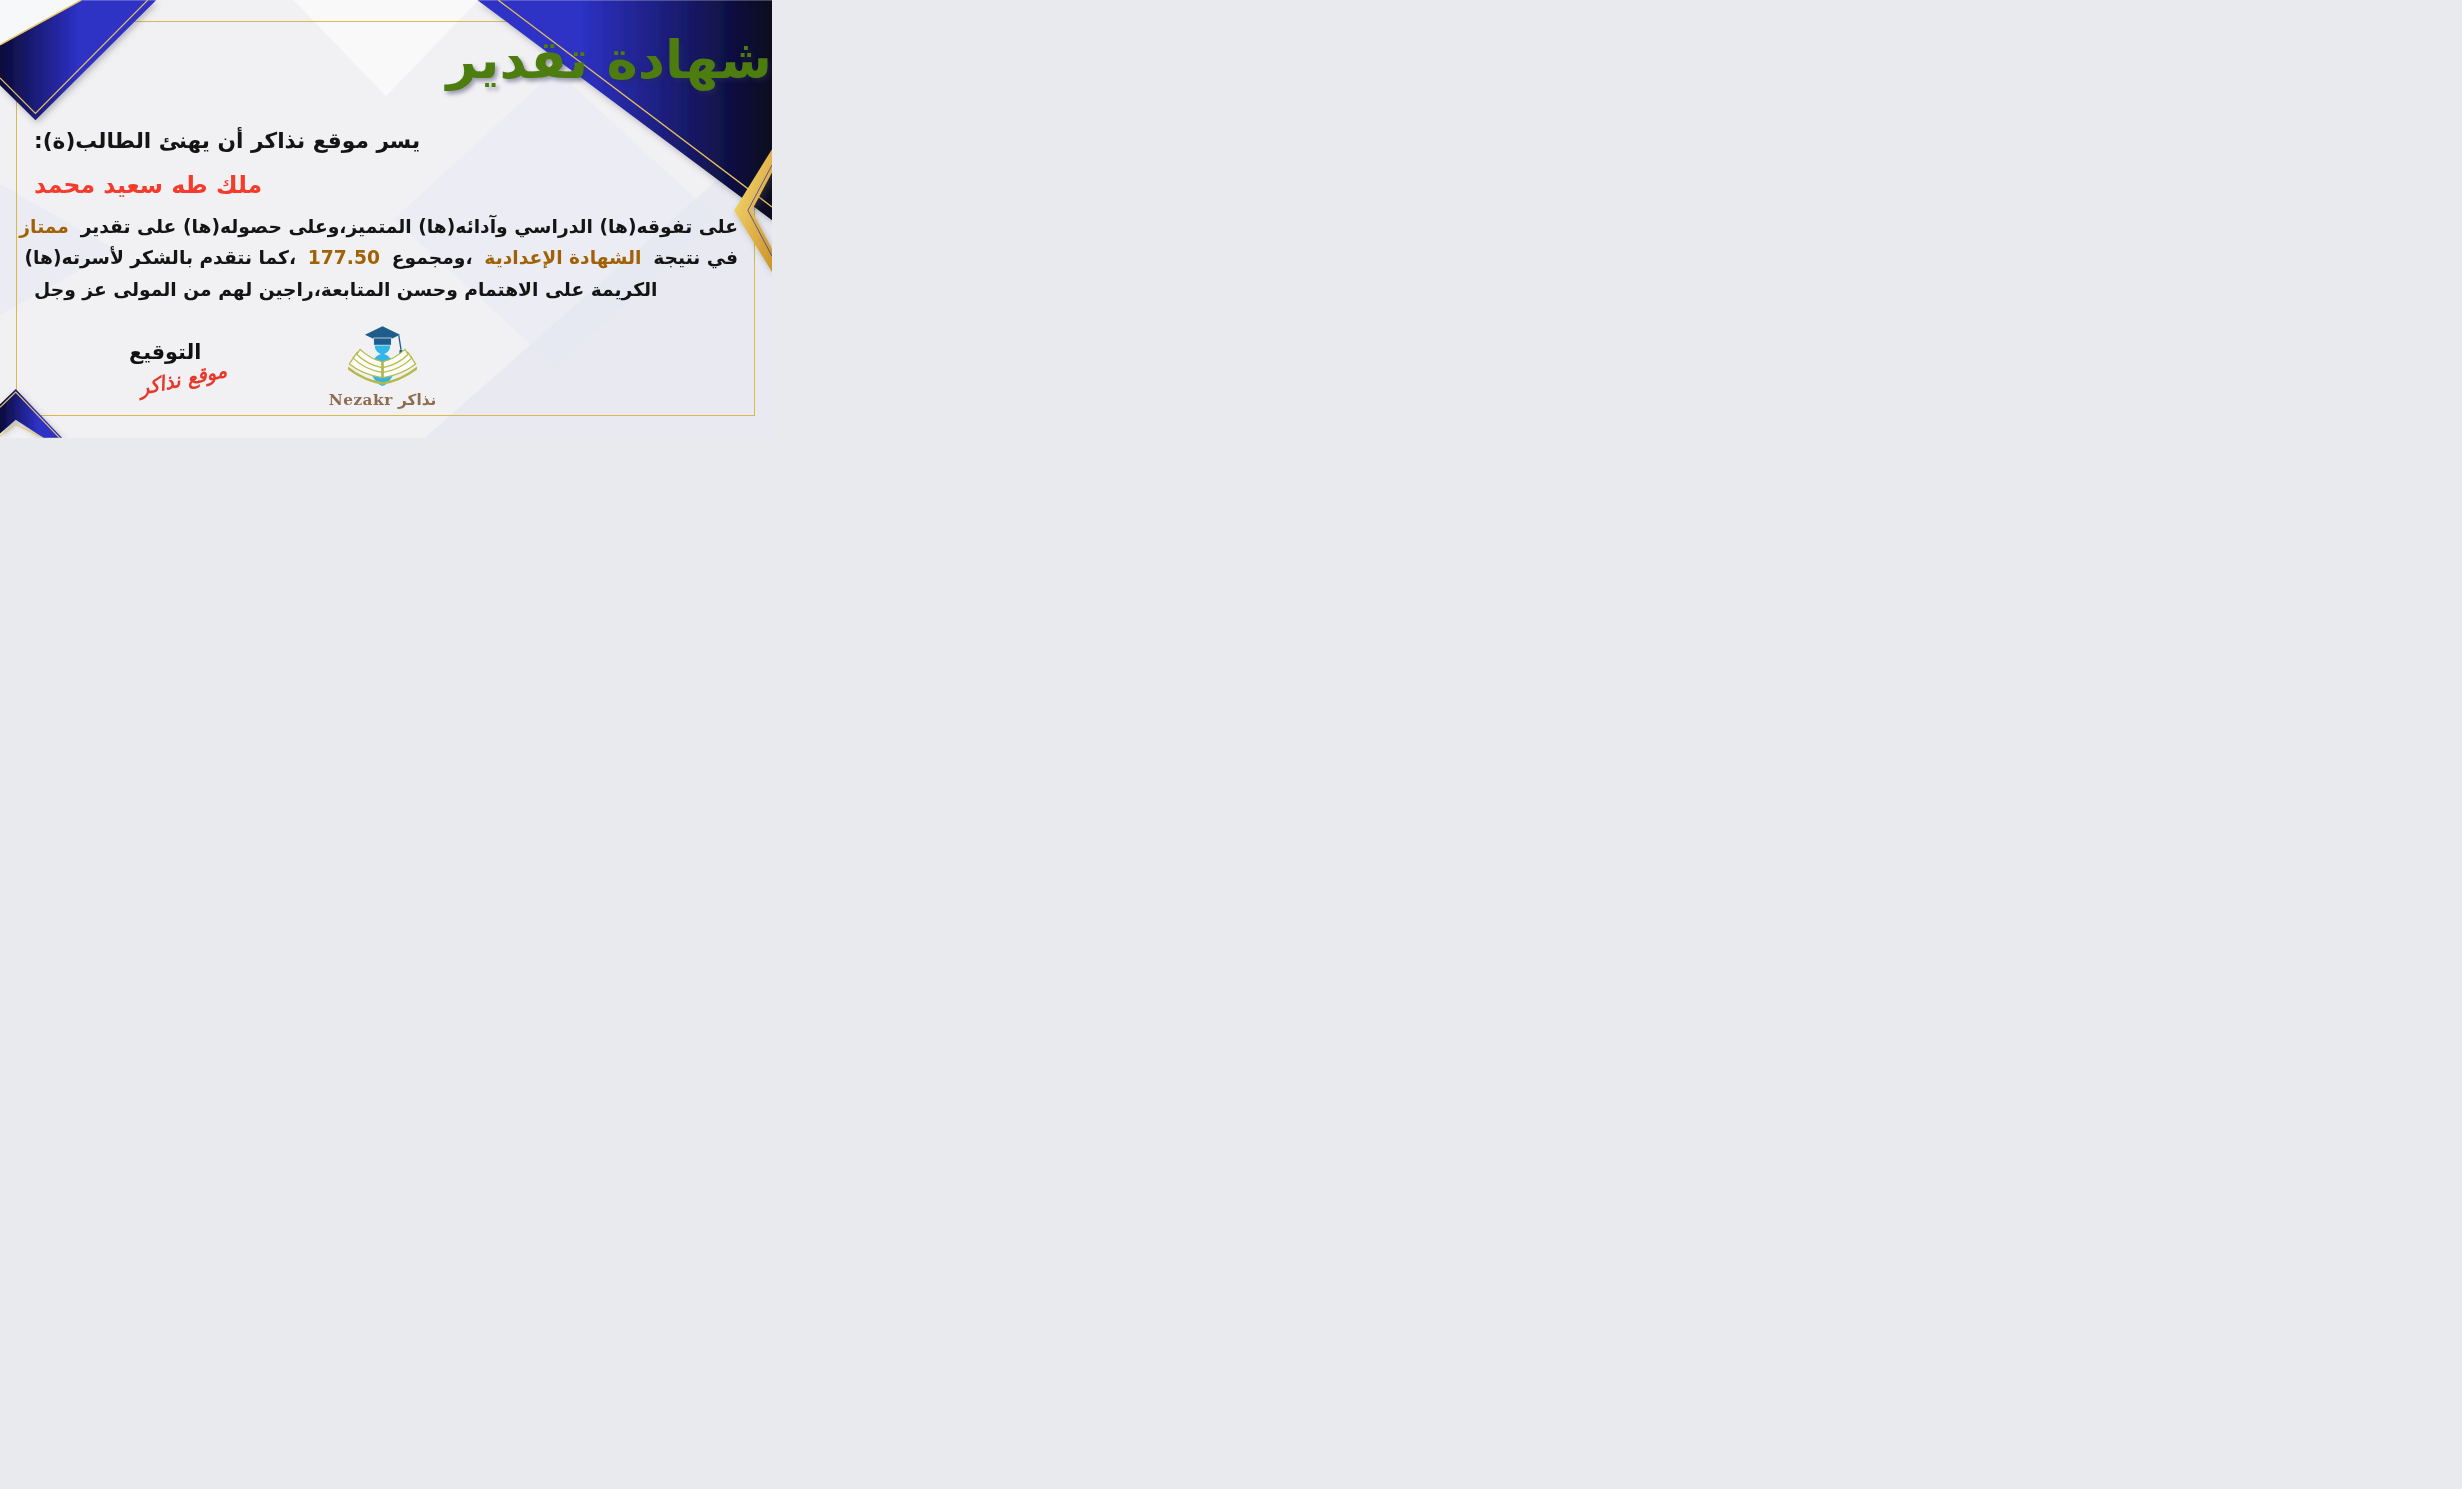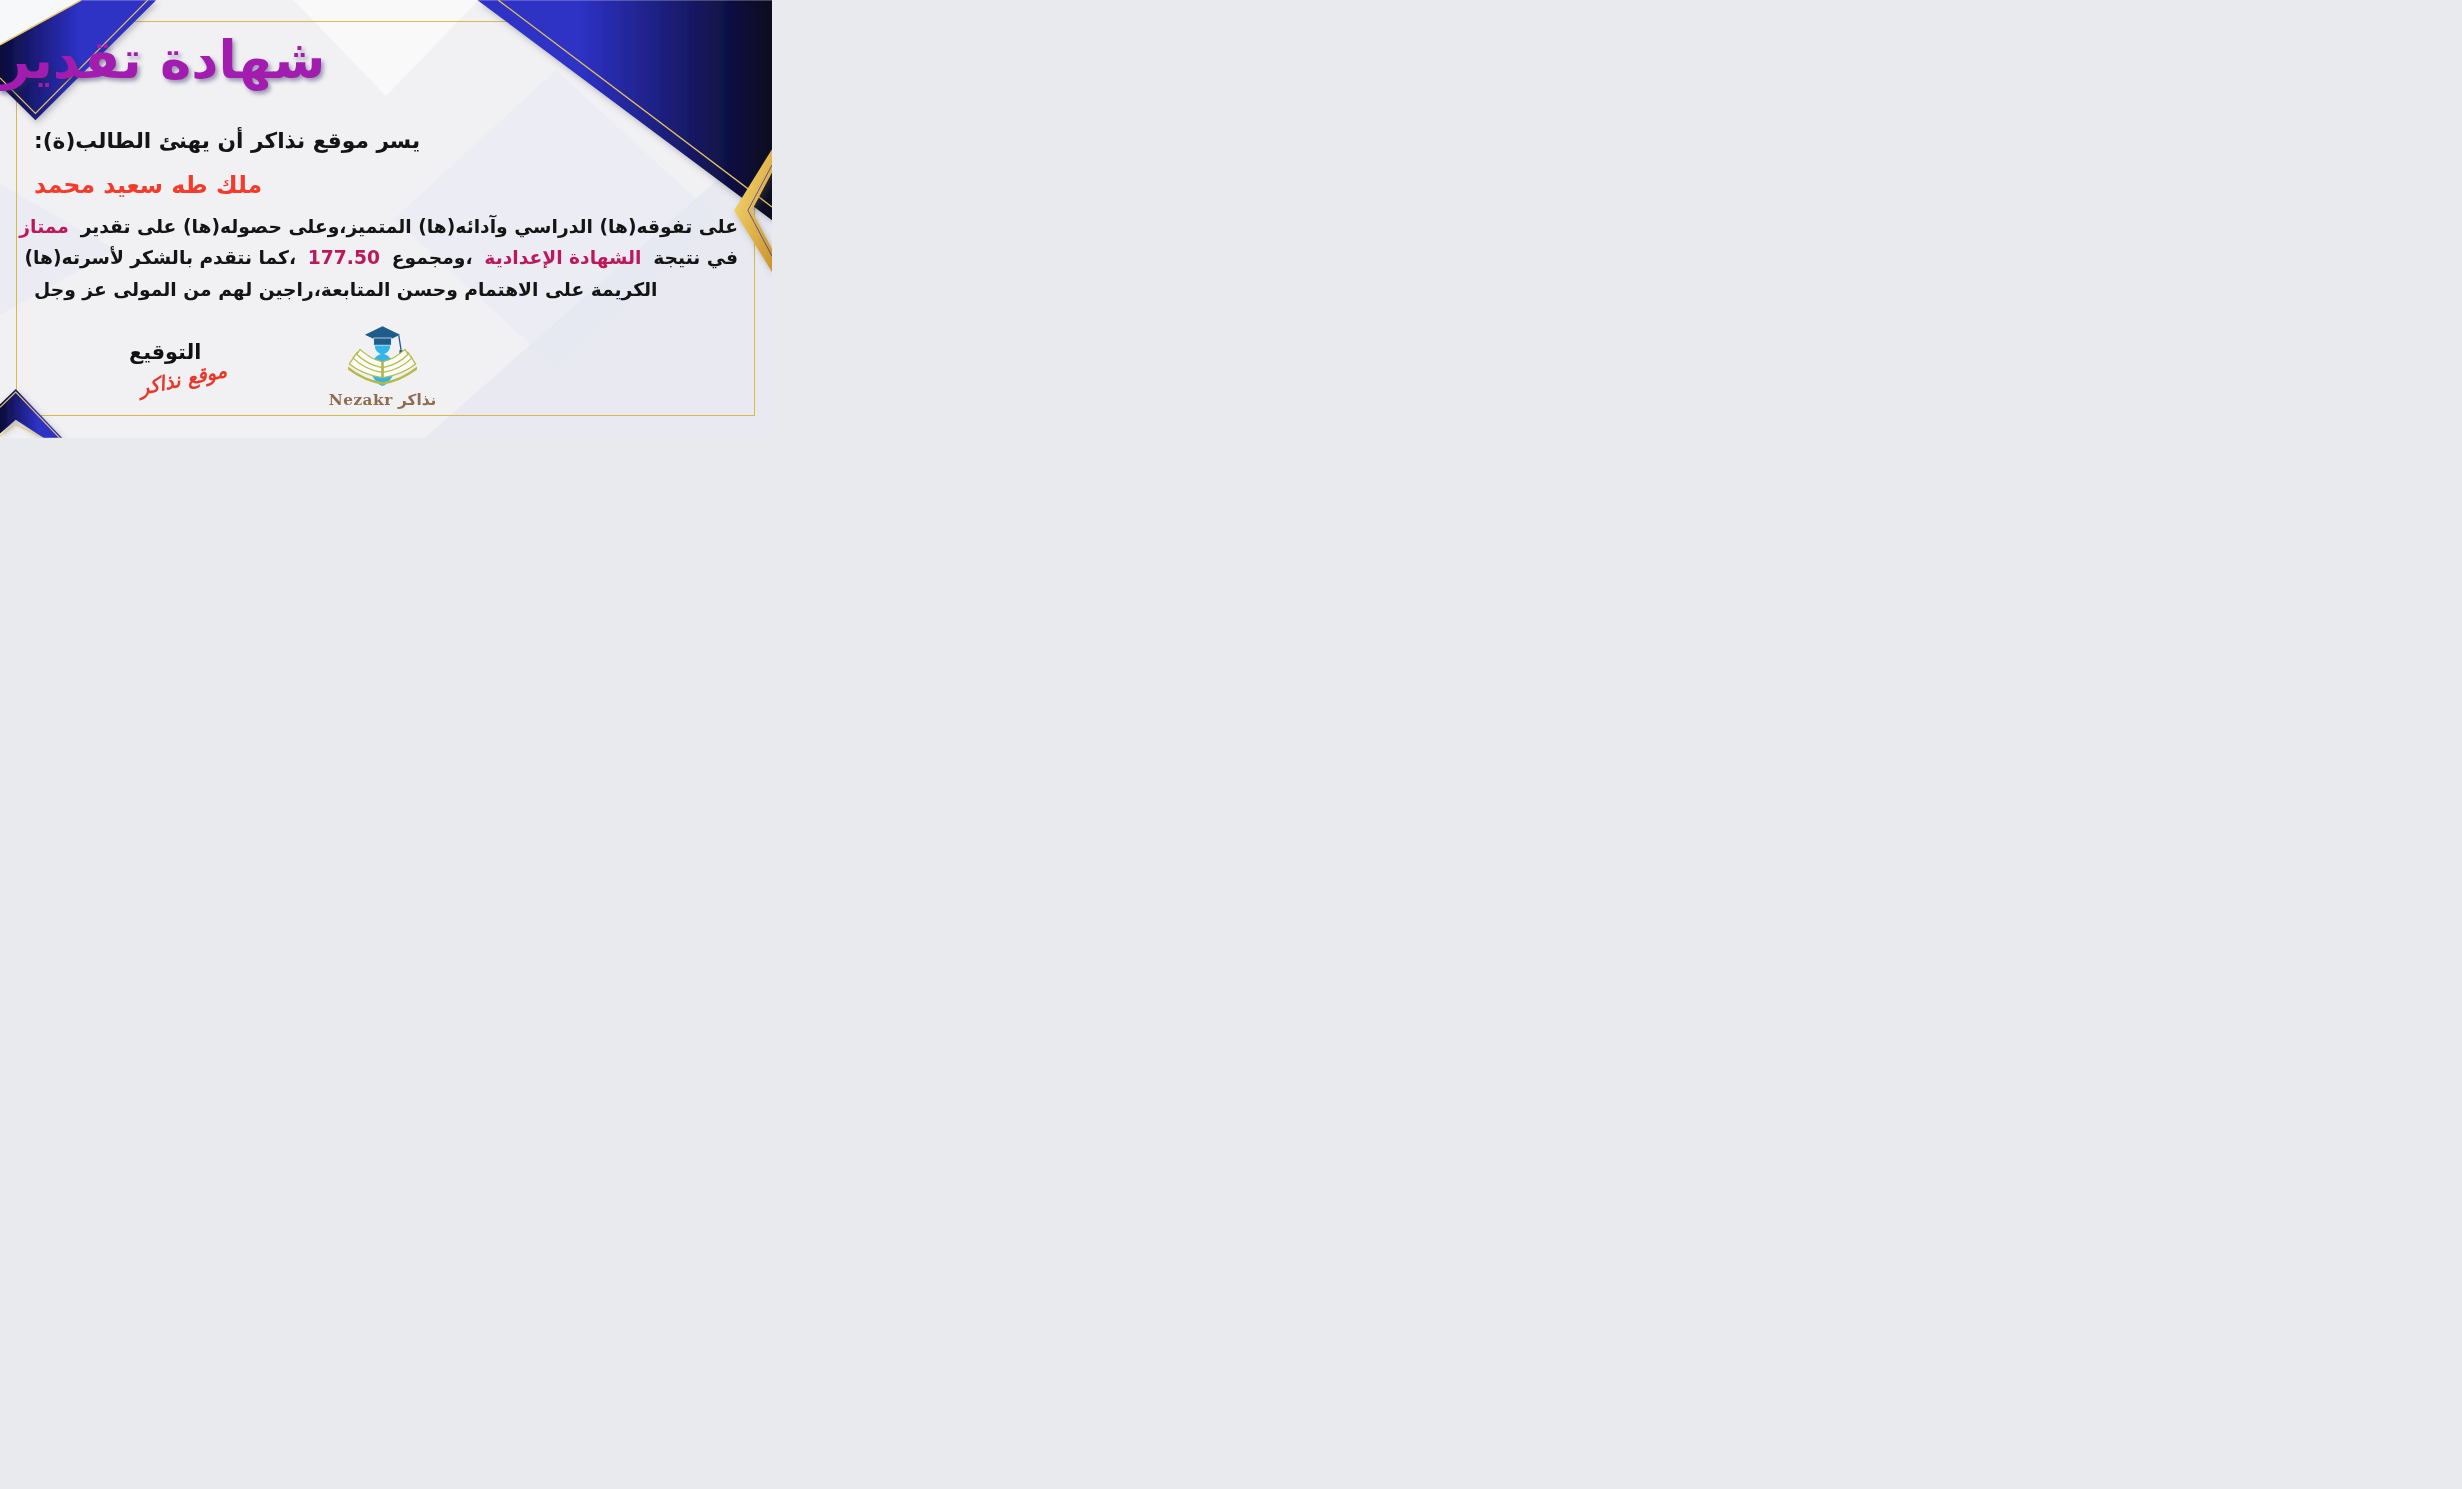--- a/index.html
+++ b/index.html
@@ -15,31 +15,31 @@
   .facet.f3{background:#ffffff;clip-path:polygon(38% 0,62% 0,50% 22%);opacity:.55;}
   .facet.f4{background:#e8e9f2;clip-path:polygon(0 42%,15% 57%,0 72%);opacity:.6;}
   
   .frame{
     position:absolute;left:15.8px;top:21px;width:739px;height:395px;
     border:1px solid #d9b84e;box-sizing:border-box;
   }
   svg.deco{position:absolute;left:0;top:0;width:772px;height:438px;}
   
   .title{
-    position:absolute;left:0;right:0;top:28.6px;text-align:left;
-    font-size:53px;font-weight:bold;color:#a21caf;
+    position:absolute;left:0;right:0;top:28.6px;text-align:right;
+    font-size:53px;font-weight:bold;color:#4d7c0f;
     text-shadow:2.5px 3.4px 4.4px rgba(45,45,90,.45);
     letter-spacing:1px;
   }
   .content{position:absolute;left:34px;right:34px;top:126px;text-align:left;}
   .intro{font-size:21.7px;font-weight:bold;color:#141414;line-height:29.5px;}
   .name{font-size:23.6px;font-weight:bold;color:#f43b2c;margin-top:15px;line-height:29.5px;}
   .bodytext{margin-top:10.8px;font-size:18.7px;font-weight:bold;color:#141414;}
   .bodytext .bl{line-height:31.5px;white-space:nowrap;}
-  .red{color:#be185d;}
+  .red{color:#a16207;}
   .gap{margin:0 11.8px;}
   .sig-label{
     position:absolute;left:129px;top:340px;
     font-size:20.7px;font-weight:bold;color:#111;
   }
   .sig-script{
     position:absolute;left:119px;top:368px;width:128px;text-align:center;
     font-size:19.7px;font-style:italic;font-weight:bold;color:#e8382b;
     transform:rotate(-12deg);transform-origin:center;
     font-family:"DejaVu Serif",serif;

